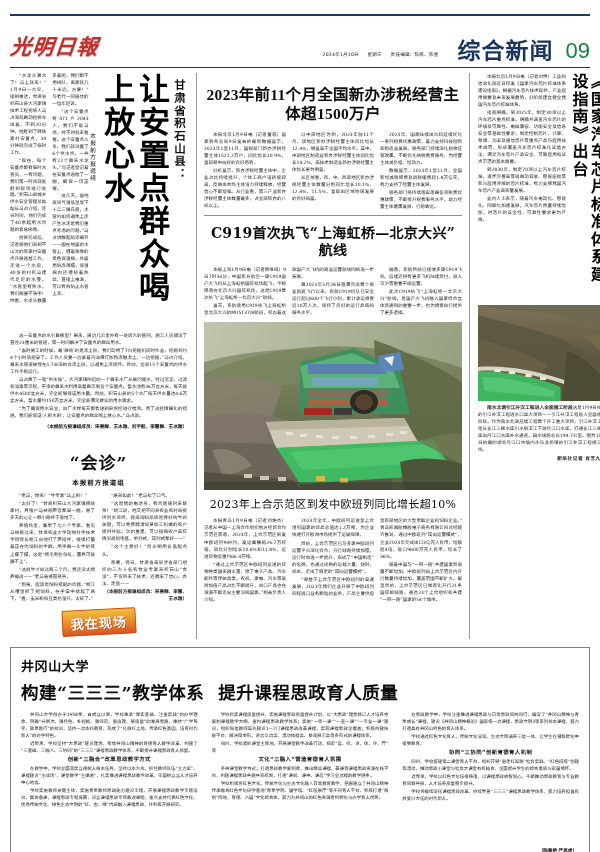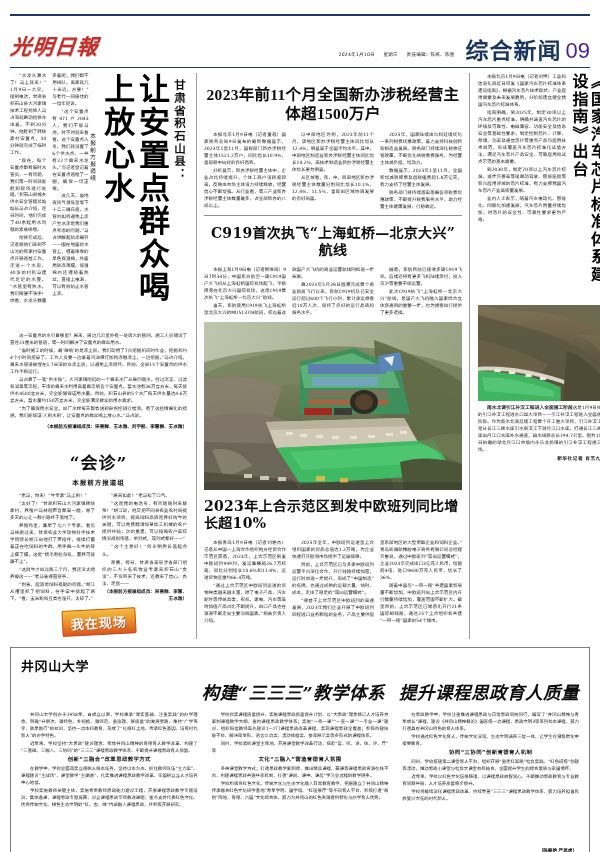--- a/index.html
+++ b/index.html
@@ -42,21 +42,21 @@
     color: #c2302b;
     letter-spacing: 1px;
     line-height: 1;
     padding-bottom: 6px;
     transform: skewX(-6deg);
     text-shadow: 0.5px 0.5px 0 rgba(160,30,25,.4);
   }
   .mast-right {
     display: flex;
     align-items: flex-end;
-    gap: 4px;
+    gap: 12px;
     padding-bottom: 2px;
   }
   .mast-meta {
     font-size: 4.6px;
     color: #222;
     letter-spacing: .2px;
     padding-bottom: 5px;
     white-space: nowrap;
     font-family: "DejaVu Sans", sans-serif;
   }
@@ -65,21 +65,21 @@
     font-family: "DejaVu Serif", serif;
     font-weight: bold;
     font-size: 23px;
     color: #18355c;
     letter-spacing: 1px;
     line-height: 1;
   }
   .page-no {
     font-family: "Liberation Sans", sans-serif;
     font-size: 22px;
-    color: #4c1d95;
+    color: #15803d;
     line-height: 1;
     font-weight: 400;
   }
   .mast-rule {
     border-bottom: 1.6px solid #1b3a63;
     margin-top: 3px;
   }
 
   
   .main-wrap {
@@ -222,23 +222,23 @@
   .mid-head2 {
     font-size: 14px;
     font-weight: bold;
     text-align: center;
     letter-spacing: 0.3px;
     font-family: "DejaVu Serif", serif;
     line-height: 1.25;
     margin: 9px 0 6px;
   }
   .mid-head3 {
-    font-size: 14px;
-    font-weight: bold;
-    text-align: left;
+    font-size: 11px;
+    font-weight: normal;
+    text-align: center;
     letter-spacing: 0.3px;
     font-family: "DejaVu Serif", serif;
     line-height: 1.25;
     margin: 8px 0 6px;
   }
   .threecol {
     column-count: 3;
     column-gap: 6px;
     font-size: 4.5px;
     line-height: 1.56;
@@ -326,27 +326,26 @@
     position: relative;
   }
   .uni-name {
     font-size: 13px;
     font-weight: bold;
     font-family: "DejaVu Sans", sans-serif;
     letter-spacing: .6px;
     margin-bottom: 4px;
   }
   .bottom-head {
-    text-align: right;
+    text-align: left;
     font-size: 17.5px;
     font-weight: bold;
     font-family: "DejaVu Serif", serif;
     letter-spacing: 0.5px;
     margin-bottom: 7px;
-    font-style: italic;
   }
   .bottom-head .gap { display: inline-block; width: 14px; }
   .bottom-cols {
     column-count: 3;
     column-gap: 14px;
     font-size: 4.4px;
     line-height: 1.6;
     text-align: justify;
     color: #1a1a1a;
     font-family: "DejaVu Sans", sans-serif;

